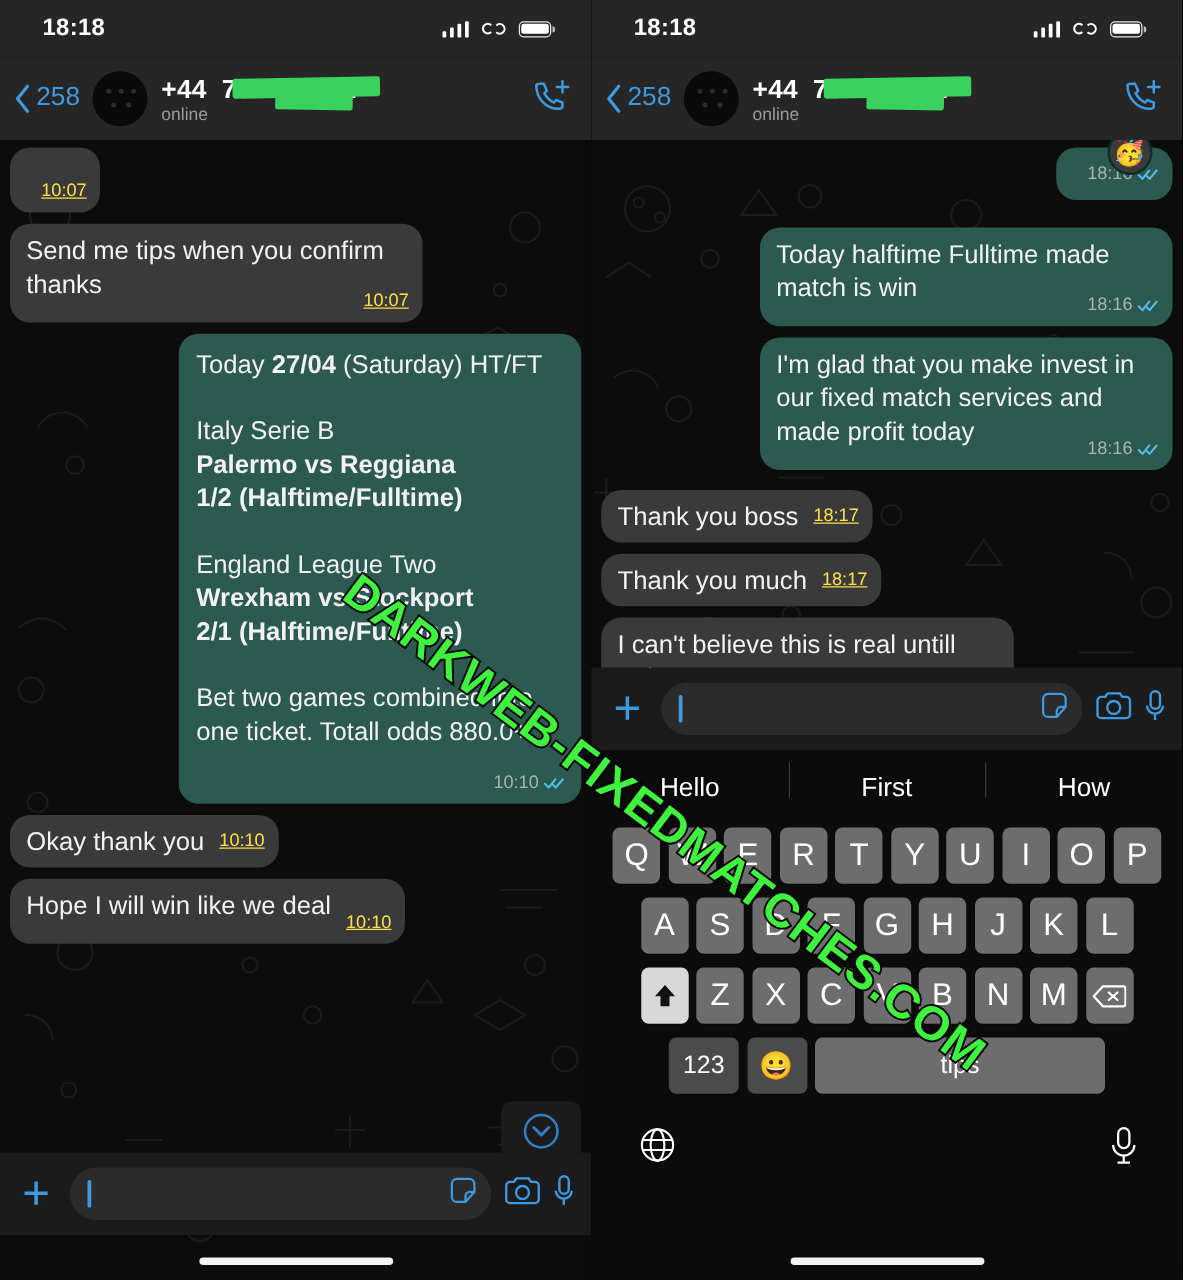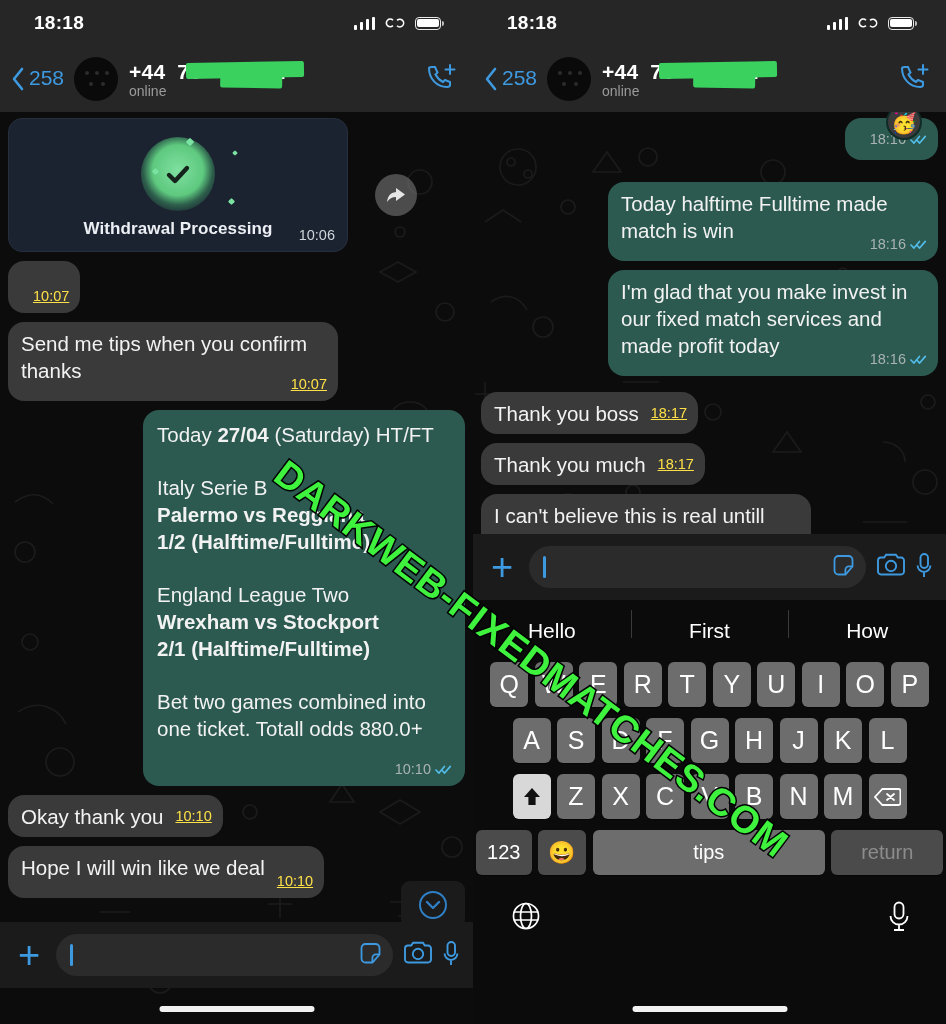--- a/index.html
+++ b/index.html
@@ -254,42 +254,20 @@
             <circle cx="160" cy="870" r="11"></circle>
           <path d="M100 800h30M100 812h20"></path>
             <circle cx="250" cy="700" r="7"></circle>
           <path d="M330 690 l12 -18 12 18z"></path>
             <circle cx="200" cy="660" r="6"></circle>
         </g>
       </svg>
 
       <div class="msgs">
 
-        <div class="row">
-          <div class="card">
-            <div class="card-ico">
-              <span class="spark s1"></span>
-              <span class="spark s2"></span>
-              <span class="spark s3"></span>
-              <span class="spark s4"></span>
-              <span class="glow">
-                <svg viewBox="0 0 34 34" fill="none" stroke="#16231c" stroke-width="4.4" stroke-linecap="round" stroke-linejoin="round">
-                    <path d="M8 18l6 6 12-13"></path>
-                  </svg>
-              </span>
-            </div>
-            <div class="card-title">Withdrawal Processing</div>
-            <div class="card-time">10:06</div>
-          </div>
-          <div class="fwd">
-            <svg viewBox="0 0 22 22" fill="#e6e6e6">
-                <path d="M11 4v4C5 8.6 2.6 13 2 18c2.4-3.4 5-5 9-5v4l9-6.5z"></path>
-              </svg>
-          </div>
-        </div>
 
         <div class="row">
           <div class="bubble in">
             <span class="meta">
               <span>10:07</span>
             </span>
           </div>
         </div>
 
         <div class="row">
@@ -620,21 +598,20 @@
               <path d="M8.4 2h16a2 2 0 012 2v12a2 2 0 01-2 2h-16L1 10z"></path>
               <path d="M13 7l7 6M20 7l-7 6"></path>
             </svg>
         </div>
       </div>
 
       <div class="krow r4">
         <div class="key num">123</div>
         <div class="key emoji">😀</div>
         <div class="key space">tips</div>
-        <div class="key return">return</div>
       </div>
 
       <div class="kbot">
         <span>
           <svg viewBox="0 0 30 30" fill="none" stroke="#fff" stroke-width="1.7">
               <circle cx="15" cy="15" r="12.5"></circle>
               <ellipse cx="15" cy="15" rx="5.5" ry="12.5"></ellipse>
               <path d="M2.8 11h24.4M2.8 19h24.4"></path>
             </svg>
         </span>

